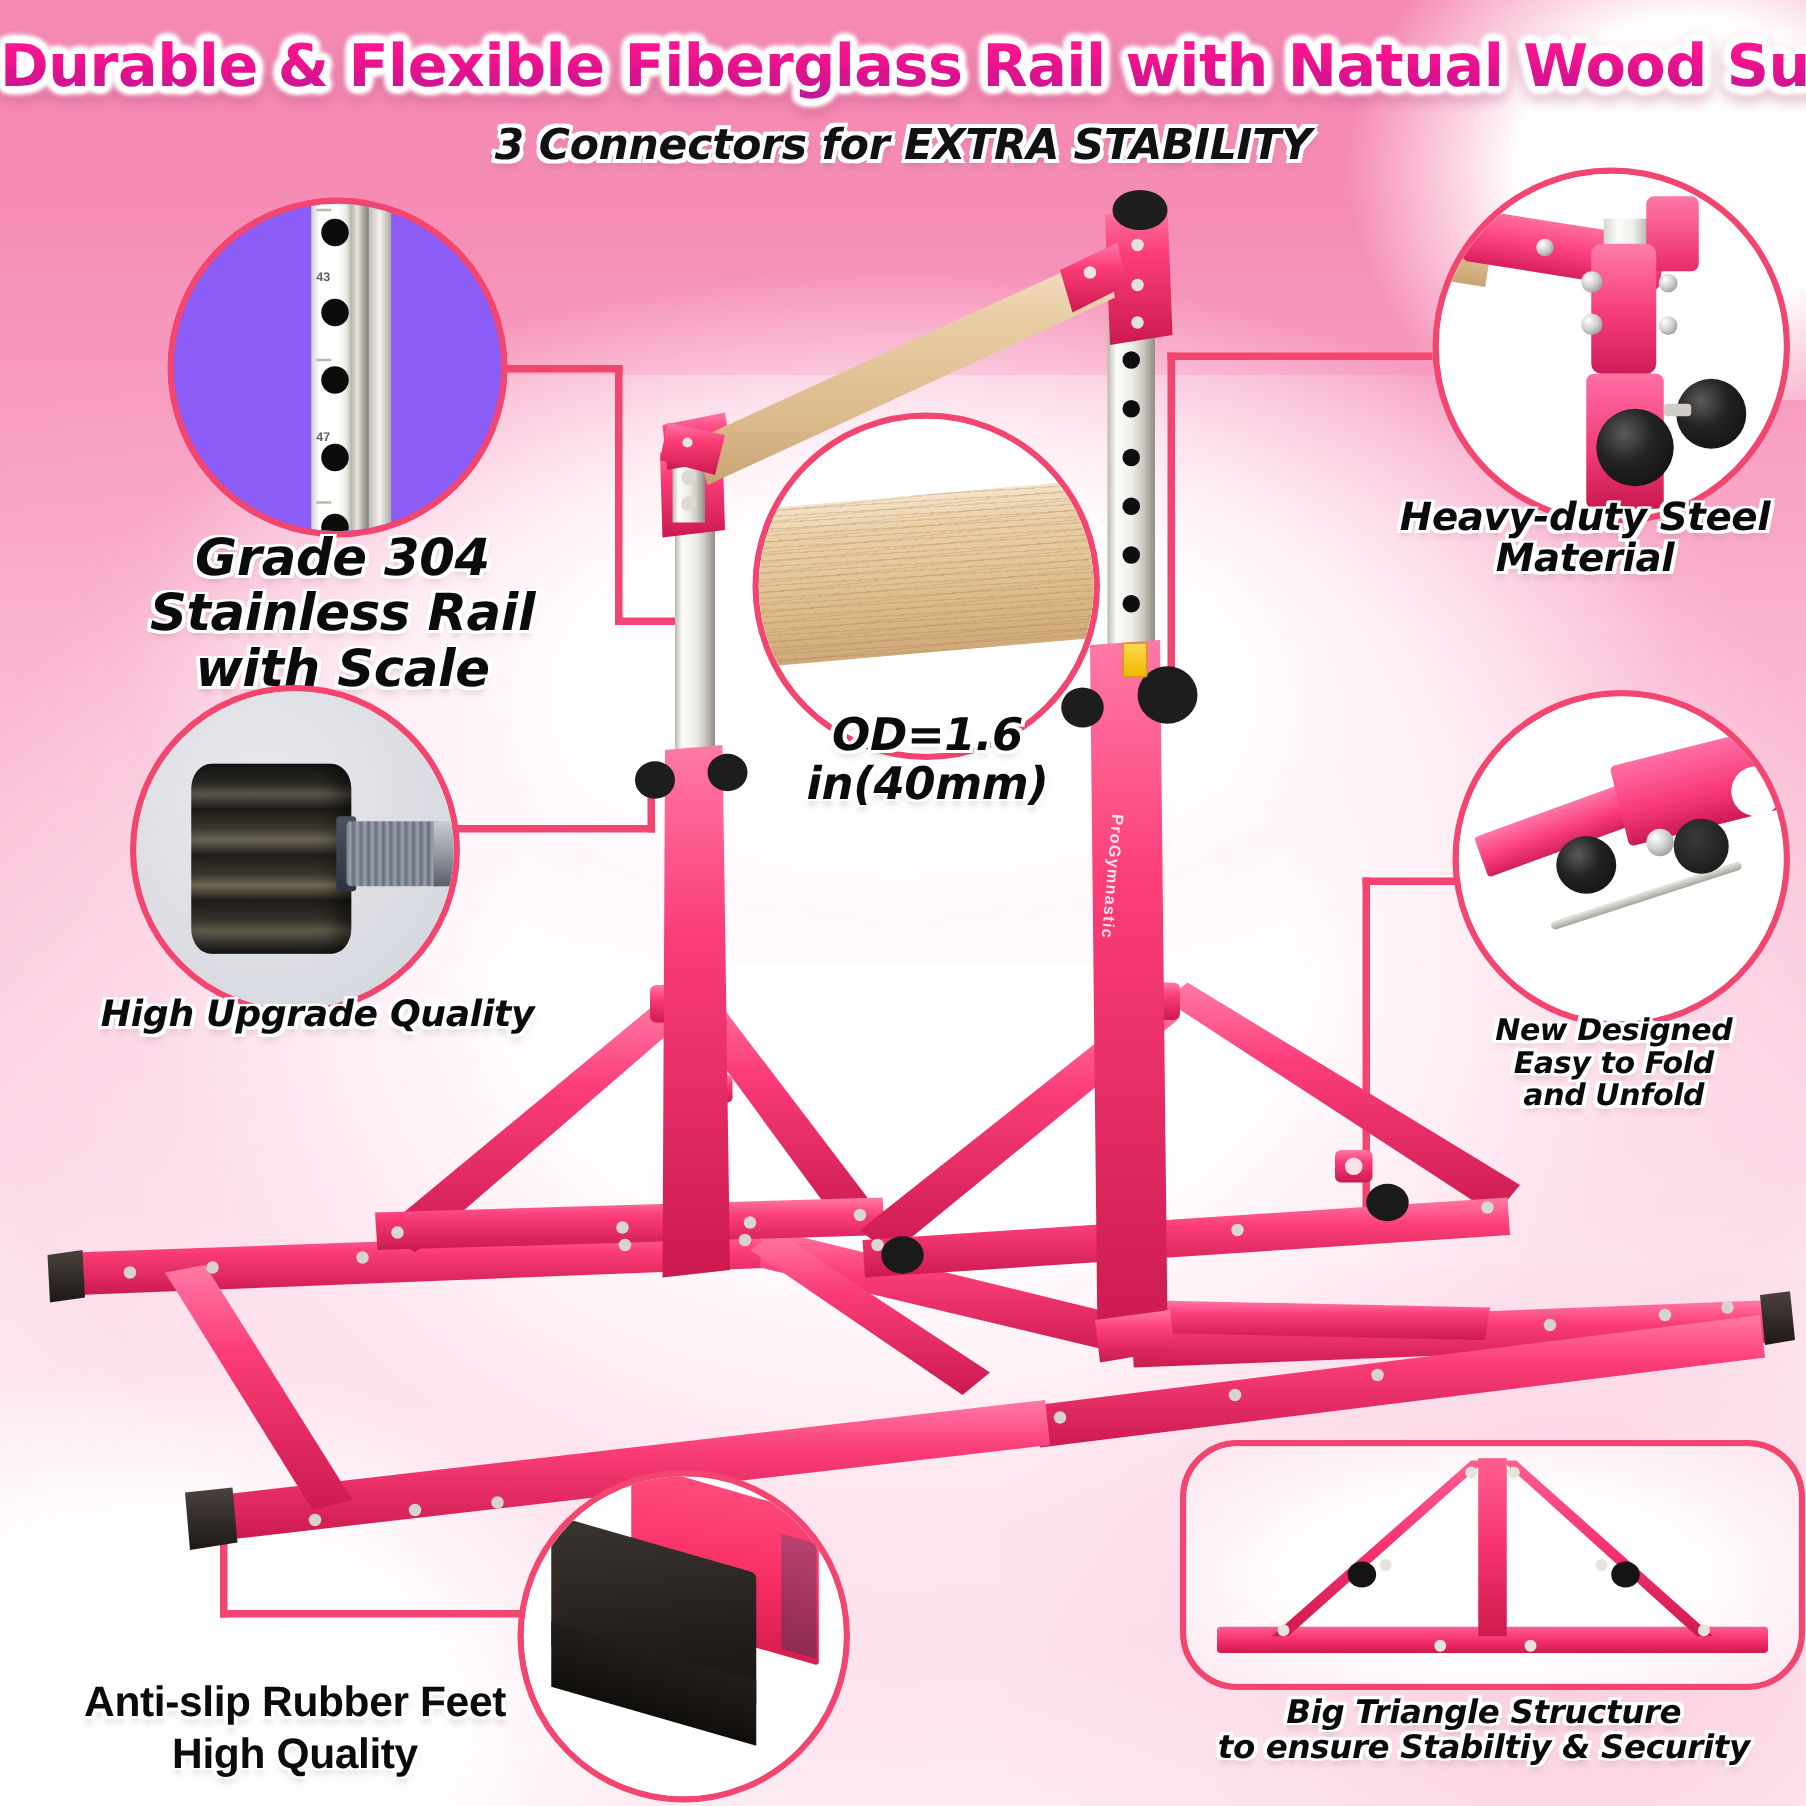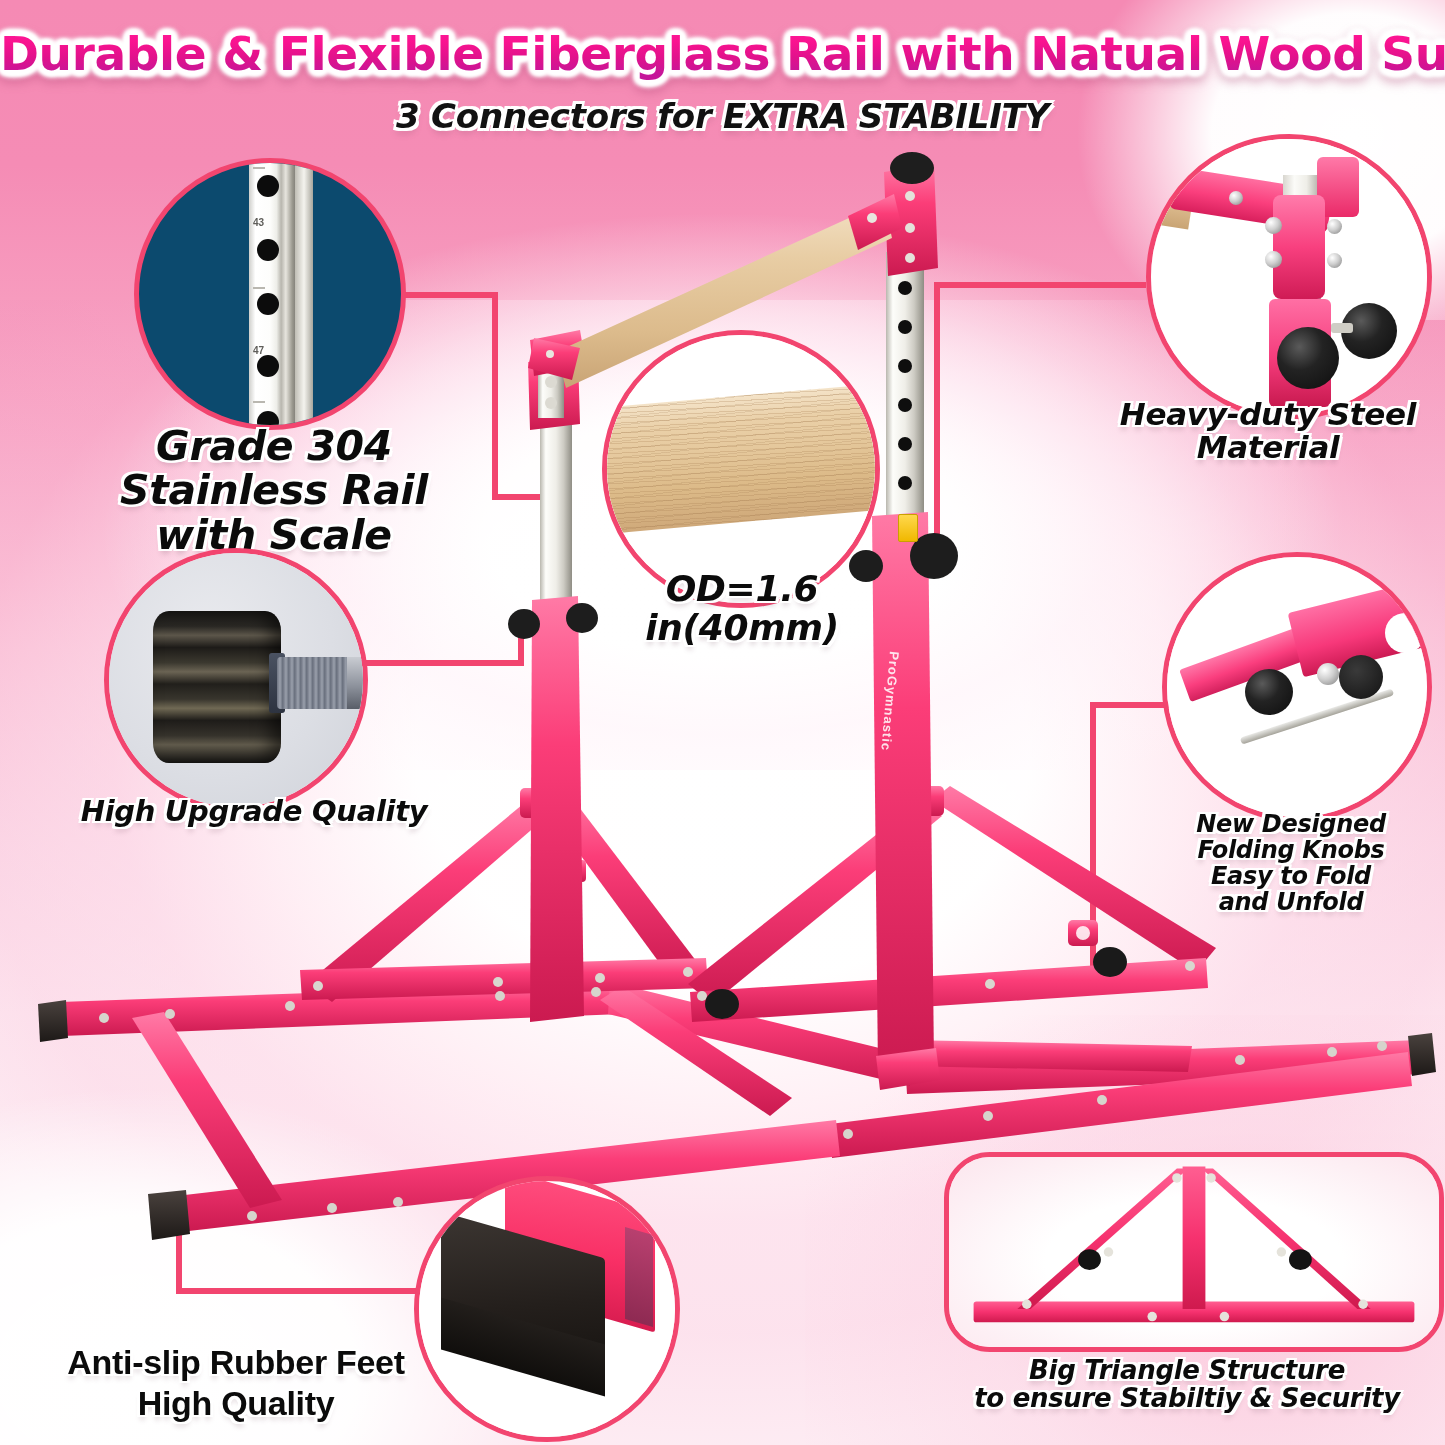--- a/index.html
+++ b/index.html
@@ -456,21 +456,21 @@
     <circle cx="1102" cy="1100" r="5"></circle>
     <circle cx="1240" cy="1060" r="5"></circle>
       <circle cx="1332" cy="1052" r="5"></circle>
     <circle cx="1382" cy="1046" r="5"></circle>
   </g>
 </svg>
 
 <div class="brandtxt" style="left:902px; top:652px;">ProGymnastic</div>
 <div class="warnlabel" style="left:898px; top:514px;"></div>
 
-<div class="circle" style="left:134px; top:158px; width:272px; height:272px; background:#0c4a6e;">
+<div class="circle" style="left:134px; top:158px; width:272px; height:272px; background:#8b5cf6;">
   <div class="pole-steel" style="left:110px;">
     <div class="pole-hole" style="top:32px;"></div>
     <div class="pole-hole" style="top:96px;"></div>
     <div class="pole-hole" style="top:150px;"></div>
     <div class="pole-hole" style="top:212px;"></div>
     <div class="pole-hole" style="top:268px;"></div>
     <div class="pole-tick" style="top:24px;"></div>
     <div class="pole-tick" style="top:144px;"></div>
     <div class="pole-tick" style="top:258px;"></div>
     <div class="pole-num" style="top:74px;">43</div>
@@ -536,21 +536,20 @@
   <div class="fk-rod"></div>
   <div class="fk-plate"></div>
   <div class="fk-hole" style="left:218px; top:56px;"></div>
   <div class="bolt" style="left:150px; top:106px; width:22px; height:22px;"></div>
   <div style="position:absolute; left:172px; top:98px; width:44px; height:44px; border-radius:50%;
               background:radial-gradient(circle at 40% 35%, #3a3a3a, #121212);"></div>
   <div class="hd-knob" style="left:78px; top:112px; width:48px; height:46px;"></div>
 </div>
 <div class="calloutlabel" style="left:1136px; top:812px; width:310px; font-size:24px;">
   <div>New Designed</div>
-  <div>Folding Knobs</div>
   <div>Easy to Fold</div>
   <div>and Unfold</div>
 </div>
 
 <div class="circle" style="left:414px; top:1176px; width:266px; height:266px;">
   <div class="rf-bg"></div>
   <div class="rf-pinkbar"></div>
   <div class="rf-pinkside"></div>
   <div class="rf-blacktop"></div>
   <div class="rf-blackfront"></div>

